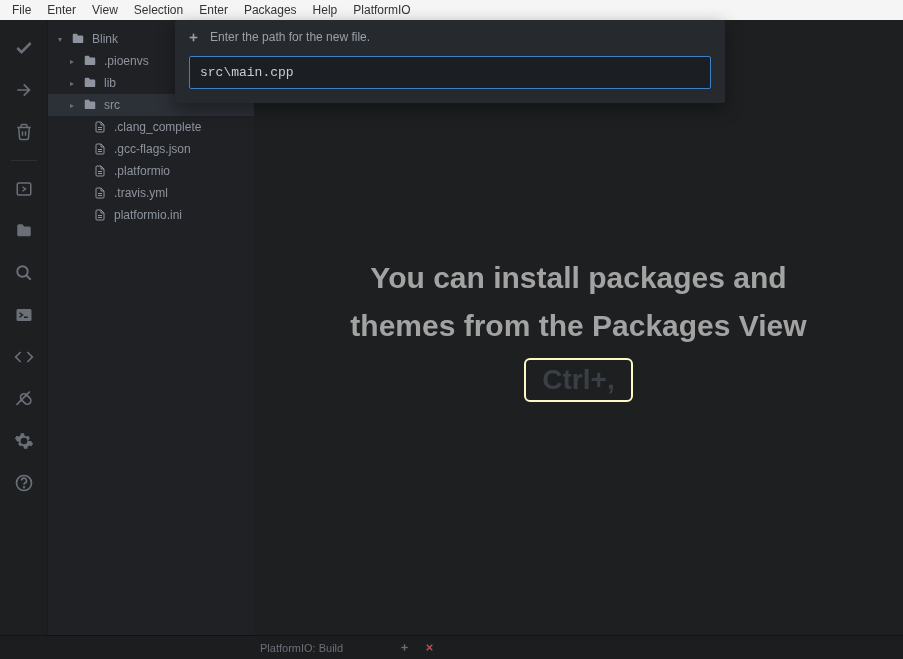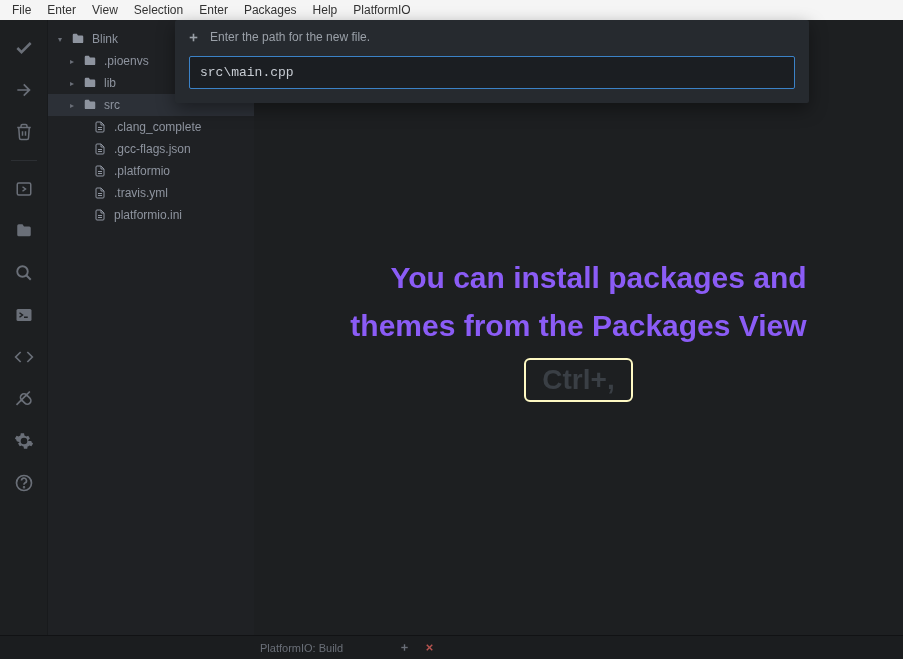--- a/index.html
+++ b/index.html
@@ -106,42 +106,41 @@
       align-items: center;
       justify-content: center;
     }
     .welcome-text {
       text-align: center;
       user-select: none;
     }
     .welcome-text .msg {
       font-size: 30px;
       font-weight: 700;
-      color: #8b5cf6;
+      color: #a3a3a3;
       line-height: 1.6;
       padding: 0 60px;
-      text-align: right;
     }
     .welcome-text .kbd {
       display: inline-block;
       border: 2px solid #fef9c3;
       border-radius: 6px;
       padding: 4px 16px;
       font-size: 28px;
       font-weight: 700;
       color: #3a3f45;
       margin-top: 8px;
     }
     
     
     .new-file-prompt {
       position: absolute;
       top: 20px;
       left: 175px;
-      width: 634px;
+      width: 550px;
       background: #262a2f;
       border-radius: 2px;
       box-shadow: 0 6px 18px rgba(0,0,0,0.4);
       z-index: 100;
     }
     .prompt-header {
       display: flex;
       align-items: center;
       padding: 10px 12px 8px;
       font-size: 12px;

